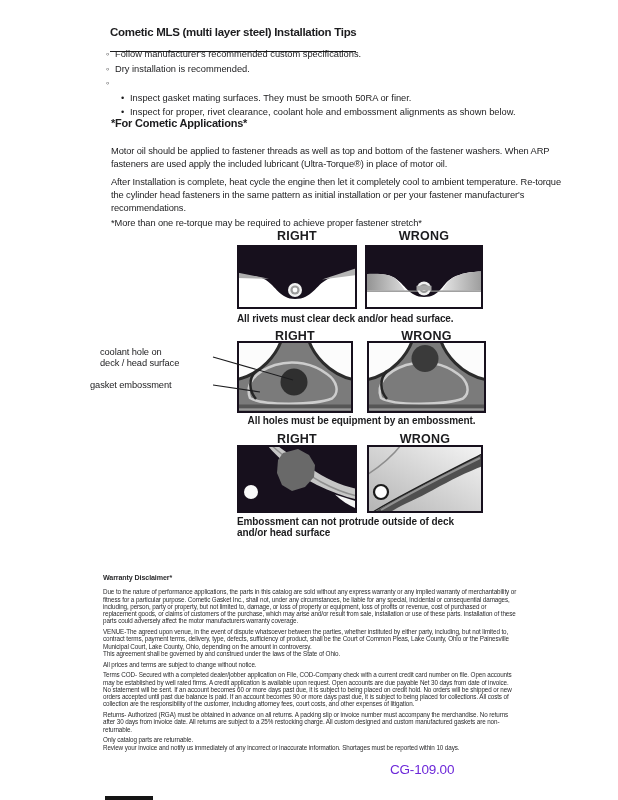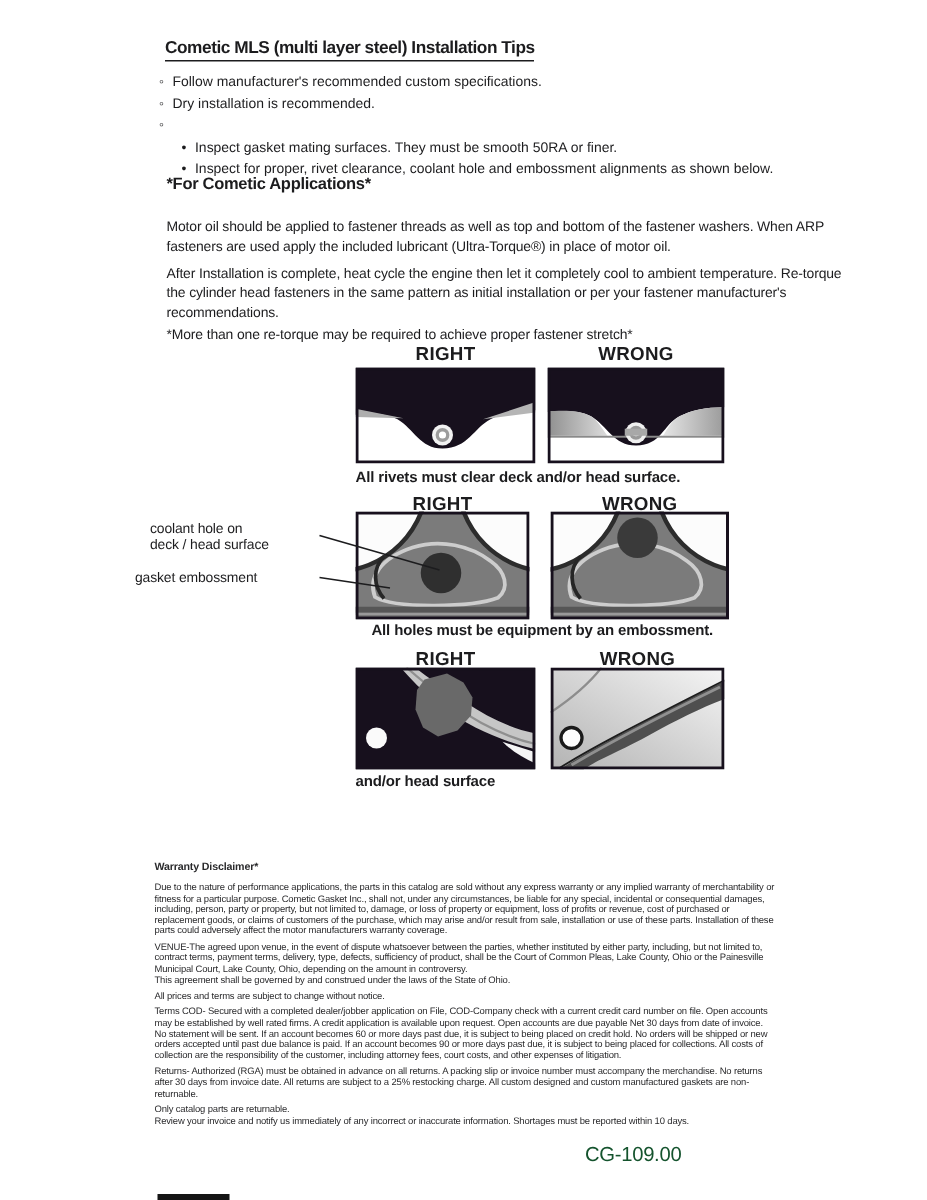--- a/index.html
+++ b/index.html
@@ -5,35 +5,35 @@
   * { margin:0; padding:0; box-sizing:border-box; }
   html,body { width:618px; height:800px; }
   body {
     position:relative; background:#ffffff; overflow:hidden;
     font-family:"Liberation Sans", sans-serif; color:#1c1c1e;
     -webkit-font-smoothing:antialiased;
   }
   .abs { position:absolute; }
   .doc-title {
     left:110px; top:26px; font-size:11.5px; font-weight:bold; letter-spacing:-0.3px;
-    border-bottom:1.6px solid #1c1c1e; padding-bottom:2px; display:inline-block;
+    border-bottom:1.6px solid #1c1c1e; padding-bottom:13px; display:inline-block;
   }
   .tips-list { left:106px; top:47px; width:480px; font-size:9.3px; }
   .b-row { display:flex; line-height:14.6px; }
   .b-row .mk { width:9px; flex:0 0 9px; text-align:left; }
   .b-row.sub { margin-left:15px; }
   .sec-head { font-size:11px; font-weight:bold; letter-spacing:-0.2px; }
   .para { font-size:9.3px; line-height:13px; width:450px; letter-spacing:-0.1px;margin-top:11px; }
   .dg-label { font-size:12.5px; font-weight:bold; text-align:center; letter-spacing:0.2px; }
   .dg-caption { font-size:10px; font-weight:bold; letter-spacing:-0.1px; line-height:11px; }
   .callout { font-size:9.3px; line-height:10.8px; text-align:left; letter-spacing:-0.1px; }
   .disc { left:103px; top:575px; width:415px; font-size:6.3px; line-height:7.25px; letter-spacing:-0.1px; color:#2a2a2c; }
   .disc .hd { font-size:7.1px; font-weight:bold; margin-bottom:6px; }
   .disc .blk { margin-bottom:3.5px; }
-  .cg-code { left:390px; top:762px; font-size:13.5px; letter-spacing:-0.2px; color:#14532d; }
+  .cg-code { left:390px; top:762px; font-size:13.5px; letter-spacing:-0.2px; color:#6d28d9; }
   .bottom-mark { left:105px; top:796px; width:48px; height:4px; background:#151515; }
   svg { display:block; }
 </style>
 </head>
 <body>
 
 <div class="abs doc-title">Cometic MLS (multi layer steel) Installation Tips</div>
 
 <div class="abs tips-list">
   <div class="b-row">
@@ -163,20 +163,21 @@
   <rect x="0" y="0" width="116" height="68" fill="url(#gW3)"></rect>
   <path d="M0,30 C12,22 24,13 34,0" fill="none" stroke="#8d8d8d" stroke-width="1.5"></path>
   <path d="M6,68 C28,54 55,40 82,26 C93,20.5 105,14 116,9 L116,21 C100,27 84,35 66,45 C48,55 32,61 22,68 Z" fill="#4f4f4f"></path>
   <path d="M14,65 C36,52 70,34 113,13" fill="none" stroke="#909090" stroke-width="2"></path>
   <path d="M6,67 C30,52 60,37 116,8.5" fill="none" stroke="#1d1d1d" stroke-width="1.2"></path>
   <circle cx="14" cy="47" r="7" fill="#fdfdfd" stroke="#1a1a1a" stroke-width="2.2"></circle>
   <rect x="1" y="1" width="114" height="66" fill="none" stroke="#17101d" stroke-width="2"></rect>
 </svg>
 
 <div class="abs dg-caption" style="left:237px;top:516px;width:260px;">
+  <div>Embossment can not protrude outside of deck</div>
   <div>and/or head surface</div>
 </div>
 
 <div class="abs disc">
   <div class="hd">Warranty Disclaimer*</div>
   <div class="blk">
     <div>Due to the nature of performance applications, the parts in this catalog are sold without any express warranty or any implied warranty of merchantability or fitness for a particular purpose.  Cometic Gasket Inc., shall not, under any circumstances, be liable for any special, incidental or consequential damages, including, person, party or property, but not limited to, damage, or loss of property or equipment, loss of profits or revenue, cost of purchased or replacement goods, or claims of customers of the purchase, which may arise and/or result from sale, installation or use of these parts.  Installation of these parts could adversely affect the motor manufacturers warranty coverage.</div>
   </div>
   <div class="blk">
     <div>VENUE-The agreed upon venue, in the event of dispute whatsoever between the parties, whether instituted by either party, including, but not limited to, contract terms, payment terms, delivery, type, defects, sufficiency of product, shall be the Court of Common Pleas, Lake County, Ohio or the Painesville Municipal Court, Lake County, Ohio, depending on the amount in controversy.</div>

